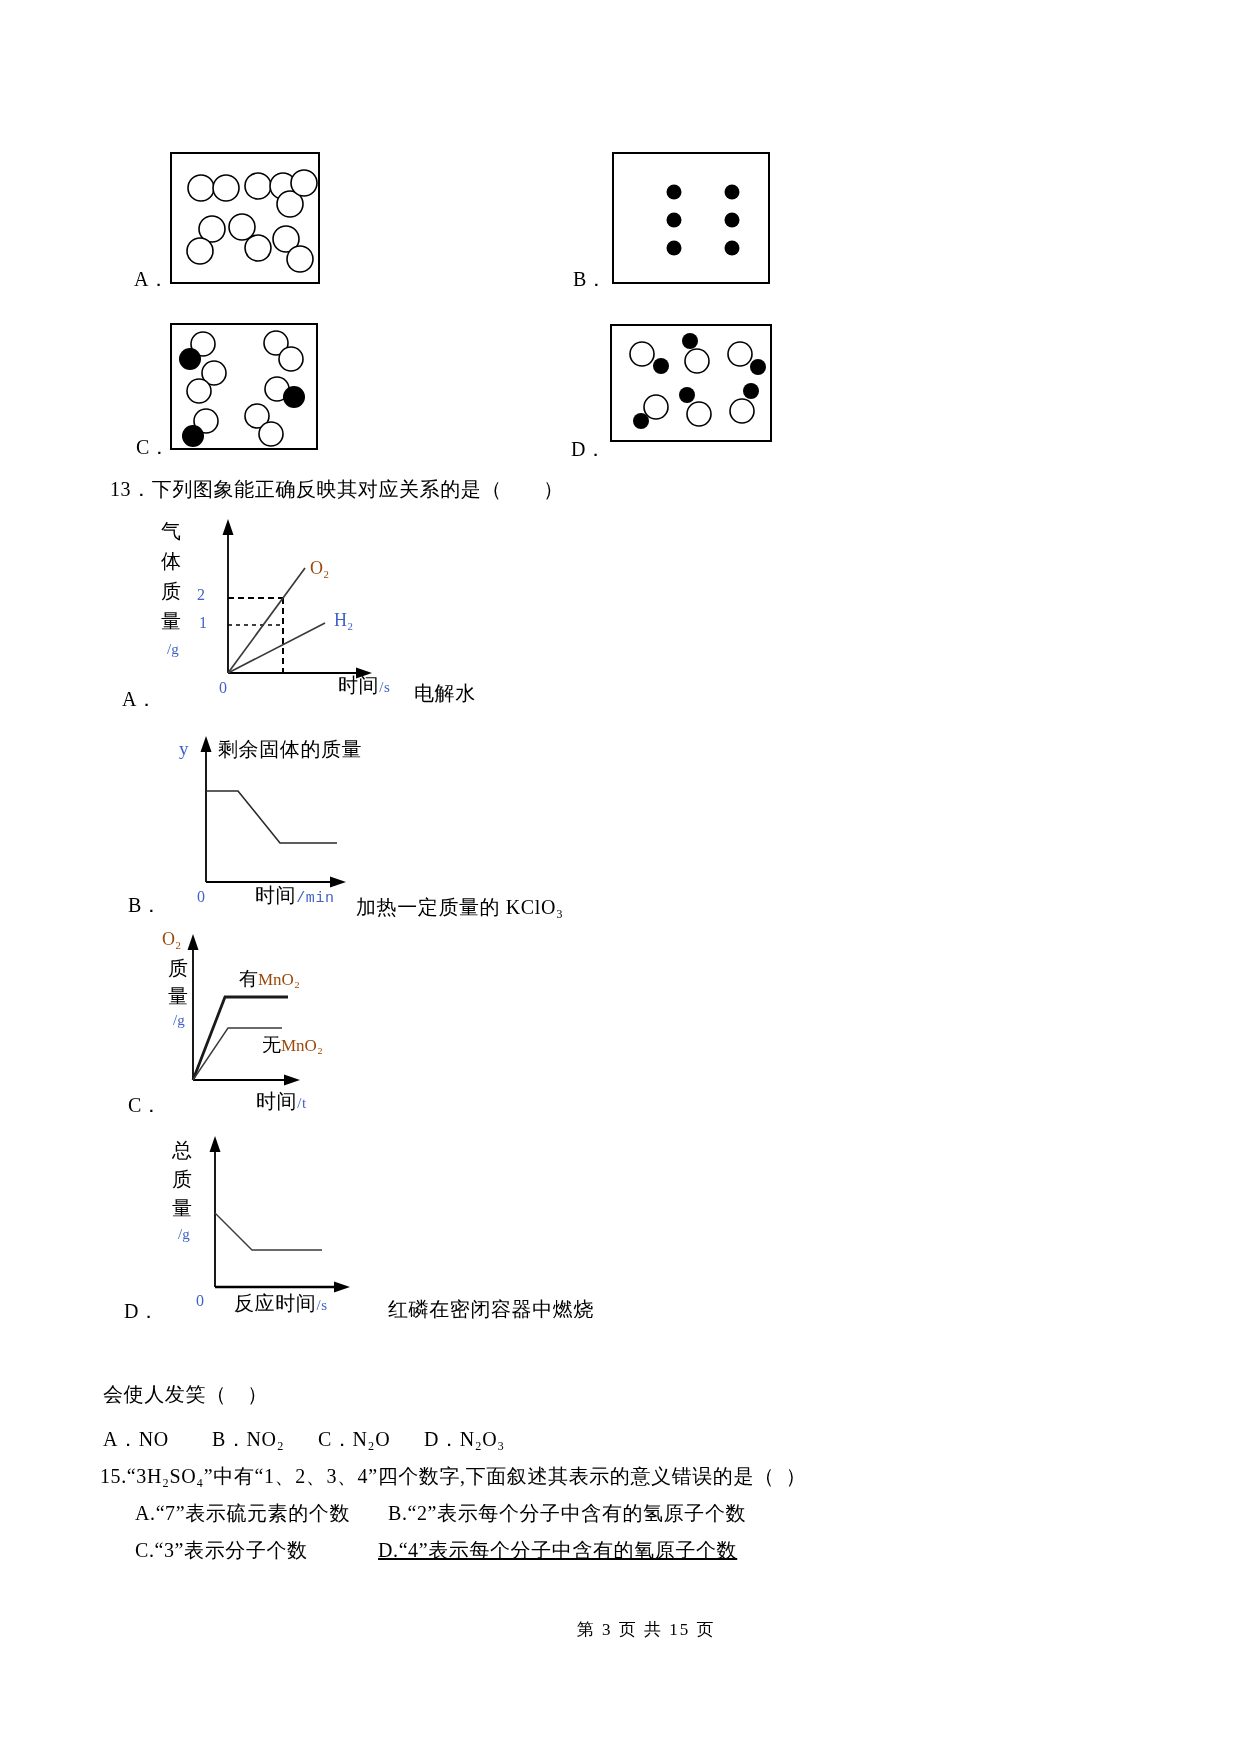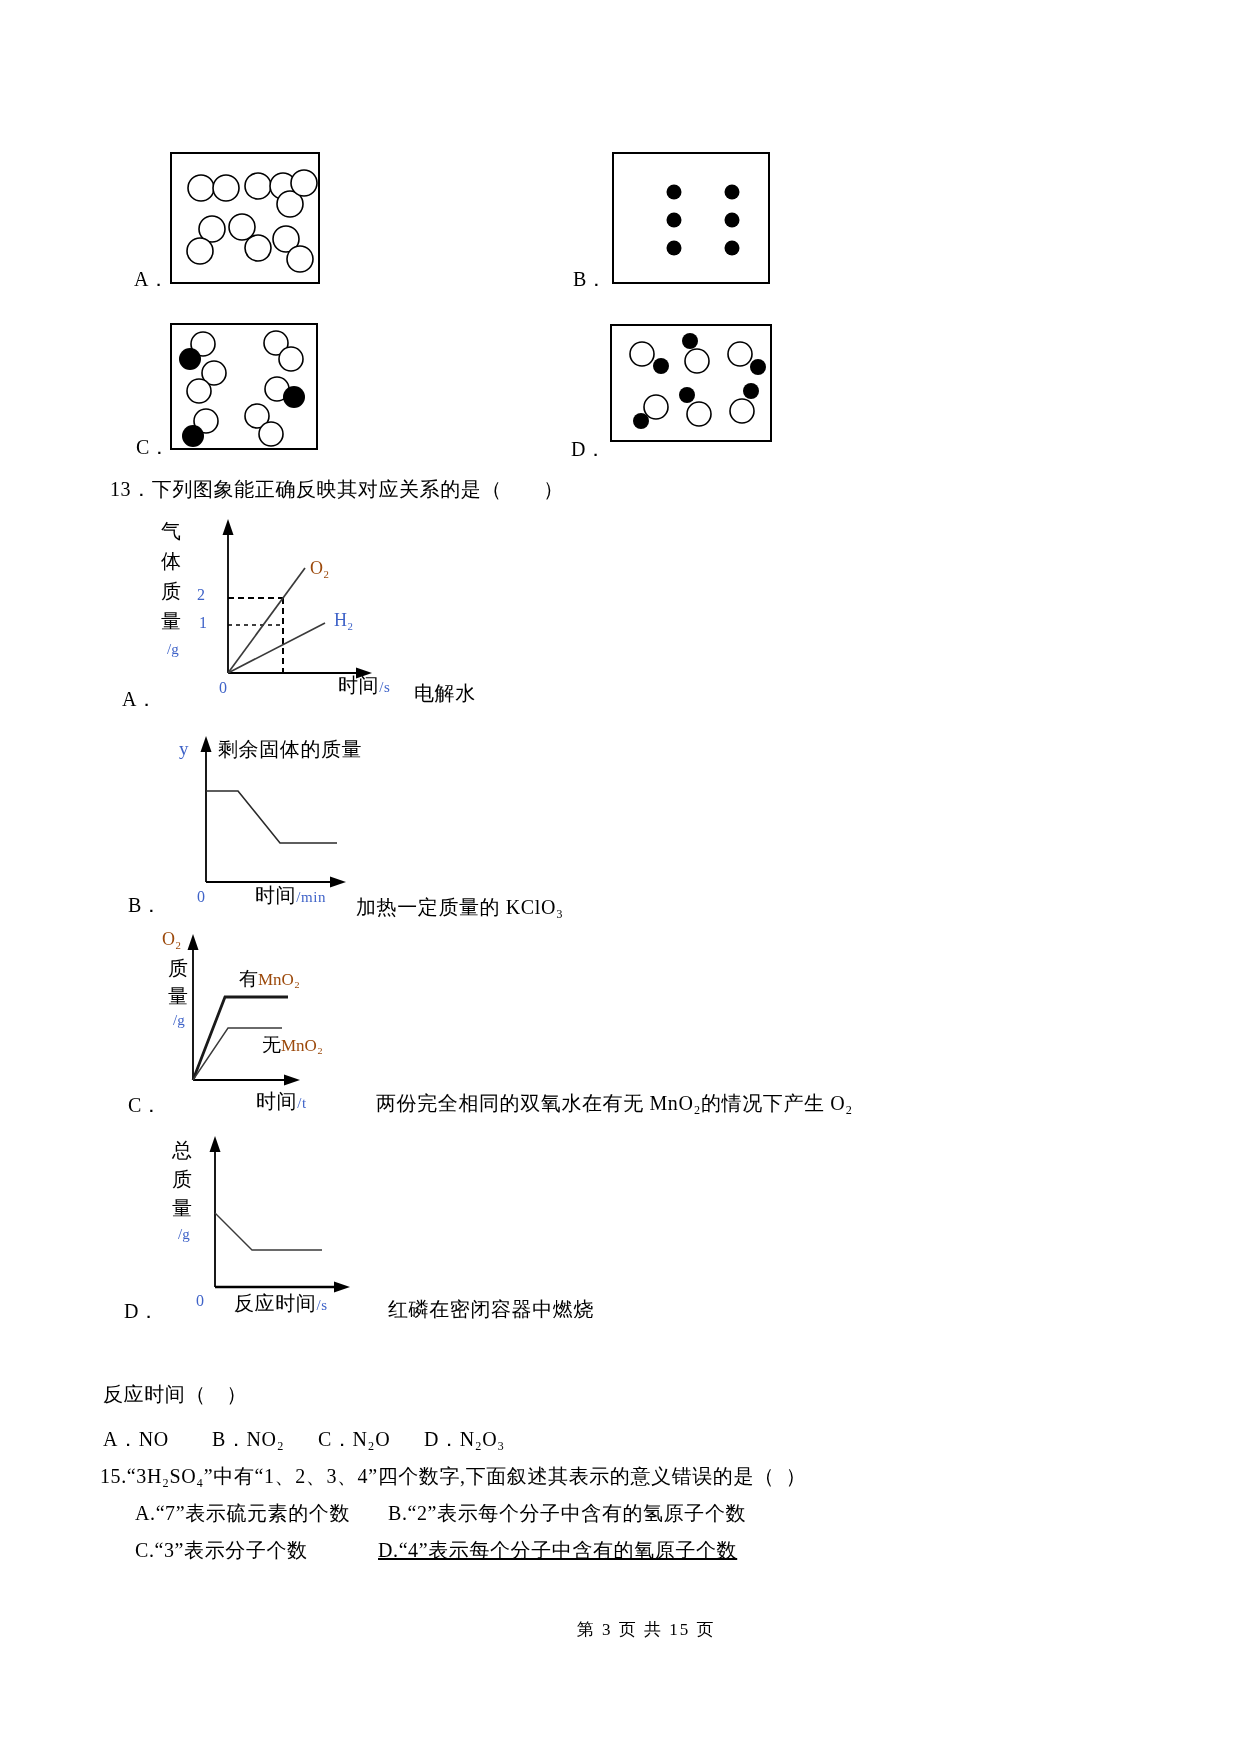--- a/index.html
+++ b/index.html
@@ -130,21 +130,21 @@
   <svg class="abs" style="left:150px;top:730px;" width="400" height="190" viewBox="0 0 400 190">
     <line x1="56" y1="152" x2="56" y2="18" stroke="#000" stroke-width="1.8"></line>
     <polygon points="56,6 50.5,22 61.5,22" fill="#000"></polygon>
     <line x1="56" y1="152" x2="184" y2="152" stroke="#000" stroke-width="1.8"></line>
     <polygon points="196,152 180,146.5 180,157.5" fill="#000"></polygon>
     <polyline points="56,61 88,61 130,113 187,113" fill="none" stroke="#2a2a2a" stroke-width="1.6"></polyline>
   </svg>
   <span class="abs" style="left:179px;top:738px;font-size:19px;color:#3f63c8;">y</span>
   <span class="abs t" style="left:218px;top:736px;">剩余固体的质量</span>
   <span class="abs tick" style="left:197px;top:888px;color:#3f63c8;">0</span>
-  <span class="abs t" style="left:255px;top:882px;"><span>时间</span><span class="unit" style="color:#3f63c8;">/min</span></span>
+  <span class="abs t" style="left:255px;top:882px;font-family:Liberation Mono, monospace;"><span>时间</span><span class="unit" style="color:#3f63c8;">/min</span></span>
   <span class="abs lab" style="left:128px;top:892px;">B．</span>
   <span class="abs cap" style="left:356px;top:894px;">加热一定质量的 KClO₃</span>
 
   <svg class="abs" style="left:150px;top:928px;" width="400" height="160" viewBox="0 0 400 160">
     <line x1="43" y1="152" x2="43" y2="18" stroke="#000" stroke-width="1.8"></line>
     <polygon points="43,6 37.5,22 48.5,22" fill="#000"></polygon>
     <line x1="43" y1="152" x2="138" y2="152" stroke="#000" stroke-width="1.8"></line>
     <polygon points="150,152 134,146.5 134,157.5" fill="#000"></polygon>
     <polyline points="43,152 75,69 138,69" fill="none" stroke="#1a1a1a" stroke-width="2.8"></polyline>
     <polyline points="43,152 78,100 132,100" fill="none" stroke="#3a3a3a" stroke-width="1.4"></polyline>
@@ -152,41 +152,40 @@
   <span class="abs" style="left:162px;top:929px;font-size:18px;color:#9c4a0c;">O₂</span>
   <div class="abs vstack" style="left:168px;top:954px;line-height:28px;">
     <span>质</span>
     <span>量</span>
   </div>
   <span class="abs unit" style="left:173px;top:1012px;color:#3f63c8;">/g</span>
   <span class="abs" style="left:239px;top:966px;font-size:19px;"><span>有</span><span style="color:#9c4a0c;font-size:17px;">MnO₂</span></span>
   <span class="abs" style="left:262px;top:1032px;font-size:19px;"><span>无</span><span style="color:#9c4a0c;font-size:17px;">MnO₂</span></span>
   <span class="abs t" style="left:256px;top:1088px;"><span>时间</span><span class="unit" style="color:#3f63c8;">/t</span></span>
   <span class="abs lab" style="left:128px;top:1092px;">C．</span>
-  <span class="abs cap" style="left:376px;top:1090px;">两份完全相同的双氧水在有无 MnO₂的情况下产生 O₂</span>
 
   <svg class="abs" style="left:150px;top:1130px;" width="400" height="175" viewBox="0 0 400 175">
     <line x1="65" y1="157" x2="65" y2="18" stroke="#000" stroke-width="1.8"></line>
     <polygon points="65,6 59.5,22 70.5,22" fill="#000"></polygon>
     <line x1="65" y1="157" x2="188" y2="157" stroke="#000" stroke-width="2.4"></line>
     <polygon points="200,157 184,151.5 184,162.5" fill="#000"></polygon>
     <polyline points="65,83 102,120 172,120" fill="none" stroke="#3a3a3a" stroke-width="1.4"></polyline>
   </svg>
   <div class="abs vstack" style="left:172px;top:1136px;line-height:29px;">
     <span>总</span>
     <span>质</span>
     <span>量</span>
   </div>
   <span class="abs unit" style="left:178px;top:1226px;color:#3f63c8;">/g</span>
   <span class="abs tick" style="left:196px;top:1292px;color:#3f63c8;">0</span>
   <span class="abs t" style="left:234px;top:1290px;"><span>反应时间</span><span class="unit" style="color:#3f63c8;">/s</span></span>
   <span class="abs lab" style="left:124px;top:1298px;">D．</span>
   <span class="abs cap" style="left:380px;top:1296px;margin-left:8px;">红磷在密闭容器中燃烧</span>
 
-  <span class="abs t" style="left:103px;top:1381px;">反应时间（　）</span>
+  <span class="abs t" style="left:103px;top:1381px;">会使人发笑（　）</span>
   <span class="abs t" style="left:103px;top:1426px;">A．NO</span>
   <span class="abs t" style="left:212px;top:1426px;">B．NO₂</span>
   <span class="abs t" style="left:318px;top:1426px;">C．N₂O</span>
   <span class="abs t" style="left:424px;top:1426px;">D．N₂O₃</span>
 
   <span class="abs t" style="left:100px;top:1463px;">15.“3H₂SO₄”中有“1、2、3、4”四个数字,下面叙述其表示的意义错误的是（  ）</span>
   <span class="abs t" style="left:135px;top:1500px;">A.“7”表示硫元素的个数</span>
   <span class="abs t" style="left:388px;top:1500px;">B.“2”表示每个分子中含有的氢原子个数</span>
   <span class="abs t" style="left:135px;top:1537px;">C.“3”表示分子个数</span>
   <span class="abs t" style="left:378px;top:1537px;text-decoration:underline;">D.“4”表示每个分子中含有的氧原子个数</span>

